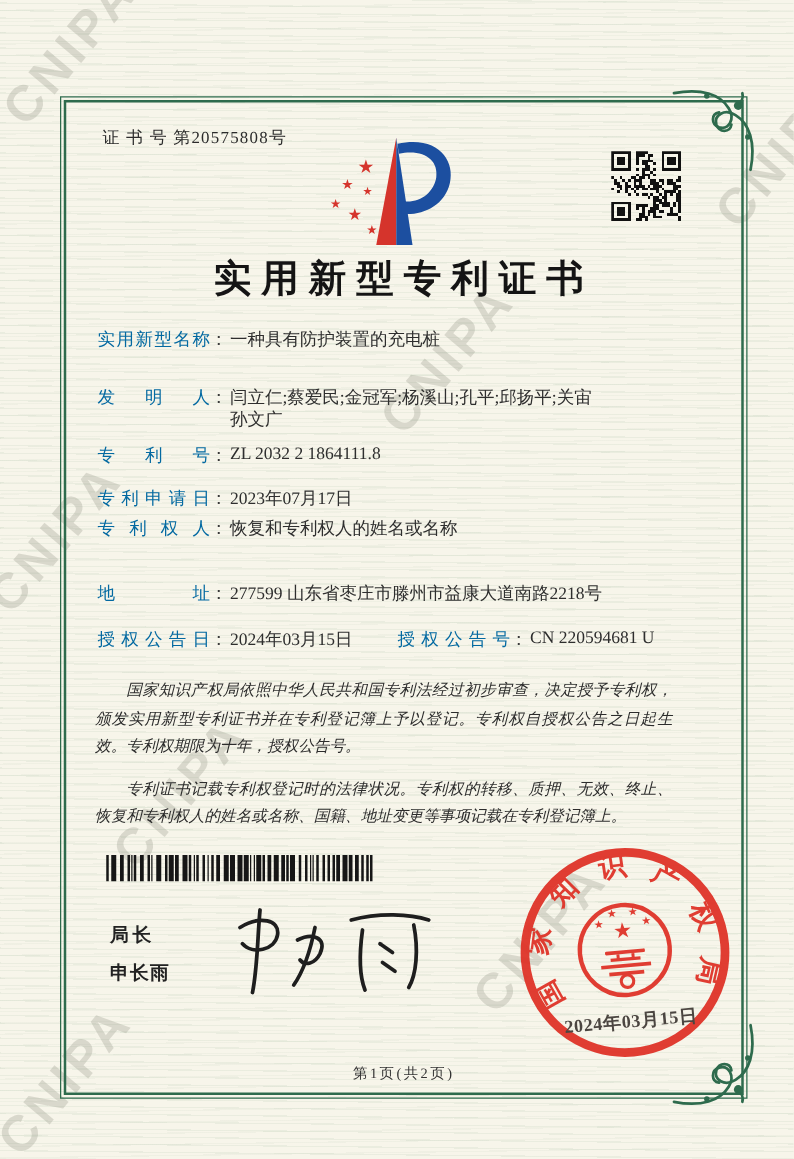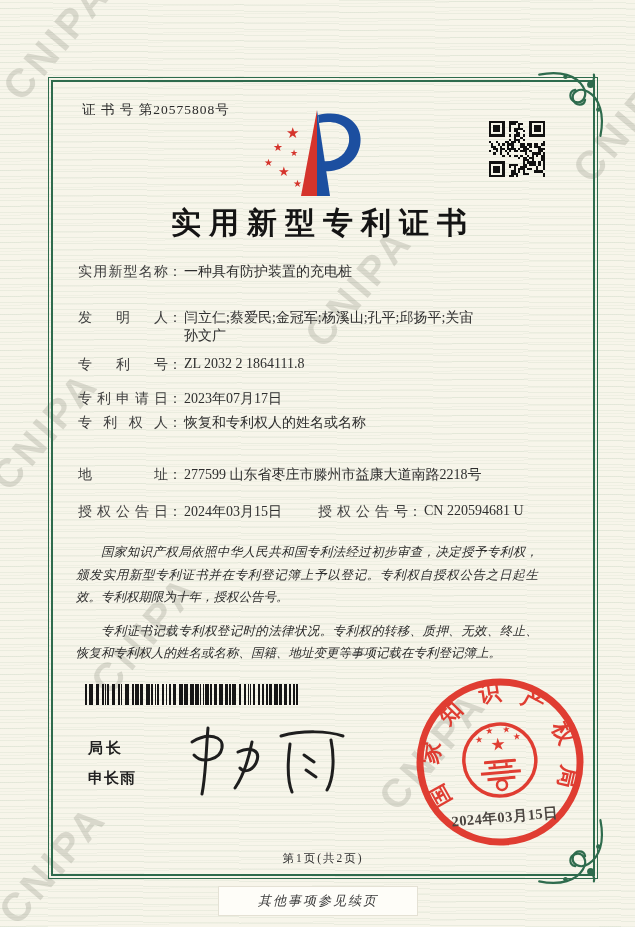--- a/index.html
+++ b/index.html
@@ -36,21 +36,21 @@
 
   .cert-no { position:absolute; left:82px; top:101px; font-size:13.5px; color:#2b2b2b; letter-spacing:1px; }
   .logo { position:absolute; left:260px; top:106px; width:108px; height:95px; }
   .qr { position:absolute; left:489px; top:121px; width:56px; height:56px; }
   .title {
     position:absolute; left:48px; top:203px; width:550px; text-align:center;
     font-size:30px; font-weight:700; color:#141414; letter-spacing:8px;
   }
 
   .row { position:absolute; left:78px; width:470px; font-size:14px; color:#333; display:flex; align-items:flex-start; }
-  .flabel { display:inline-block; width:90px; text-align:justify; text-align-last:justify; color:#404040; flex:none; }
+  .flabel { display:inline-block; width:90px; text-align:justify; text-align-last:justify; color:#0369a1; flex:none; }
   .colon { flex:none; margin-right:2px; color:#3a3a3a; }
   .fvalue { color:#2e2e2e; }
   .fvalue .vline { display:block; }
   .row2 { display:flex; margin-left:36px; }
 
   .paras { position:absolute; left:76px; top:541px; width:462px; font-size:12.5px;
            color:#2c2c2c; line-height:1.8; text-align:justify; font-style:italic; }
   .paras p { text-indent:2em; }
   .paras p + p { margin-top:11px; }
 
@@ -470,17 +470,14 @@
         <rect x="92" y="88" width="2.4" height="5" fill="#de3126"></rect>
         <rect x="73" y="102" width="28" height="3" fill="#de3126"></rect>
         <circle cx="87" cy="110" r="5" fill="none" stroke="#de3126" stroke-width="2.5"></circle>
       </g>
       <text x="87" y="147" text-anchor="middle" font-size="14.5" font-weight="bold" fill="#403a36" letter-spacing="0.5" font-family="'Liberation Serif',serif">2024年03月15日</text>
     </svg>
 
     <div class="page-num">第1页(共2页)</div>
   </div>
 
-  <div class="note-box">
-    <span>其他事项参见续页</span>
-  </div>
 
 </div>
 
 </body></html>

